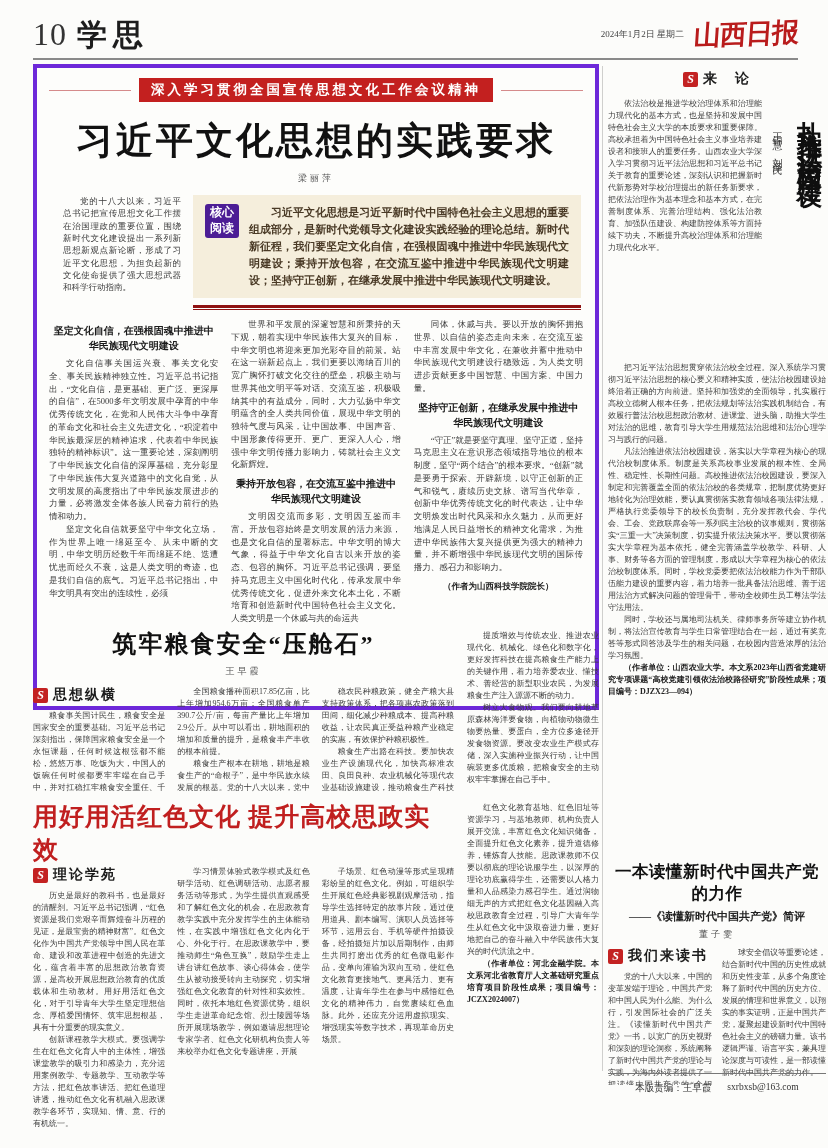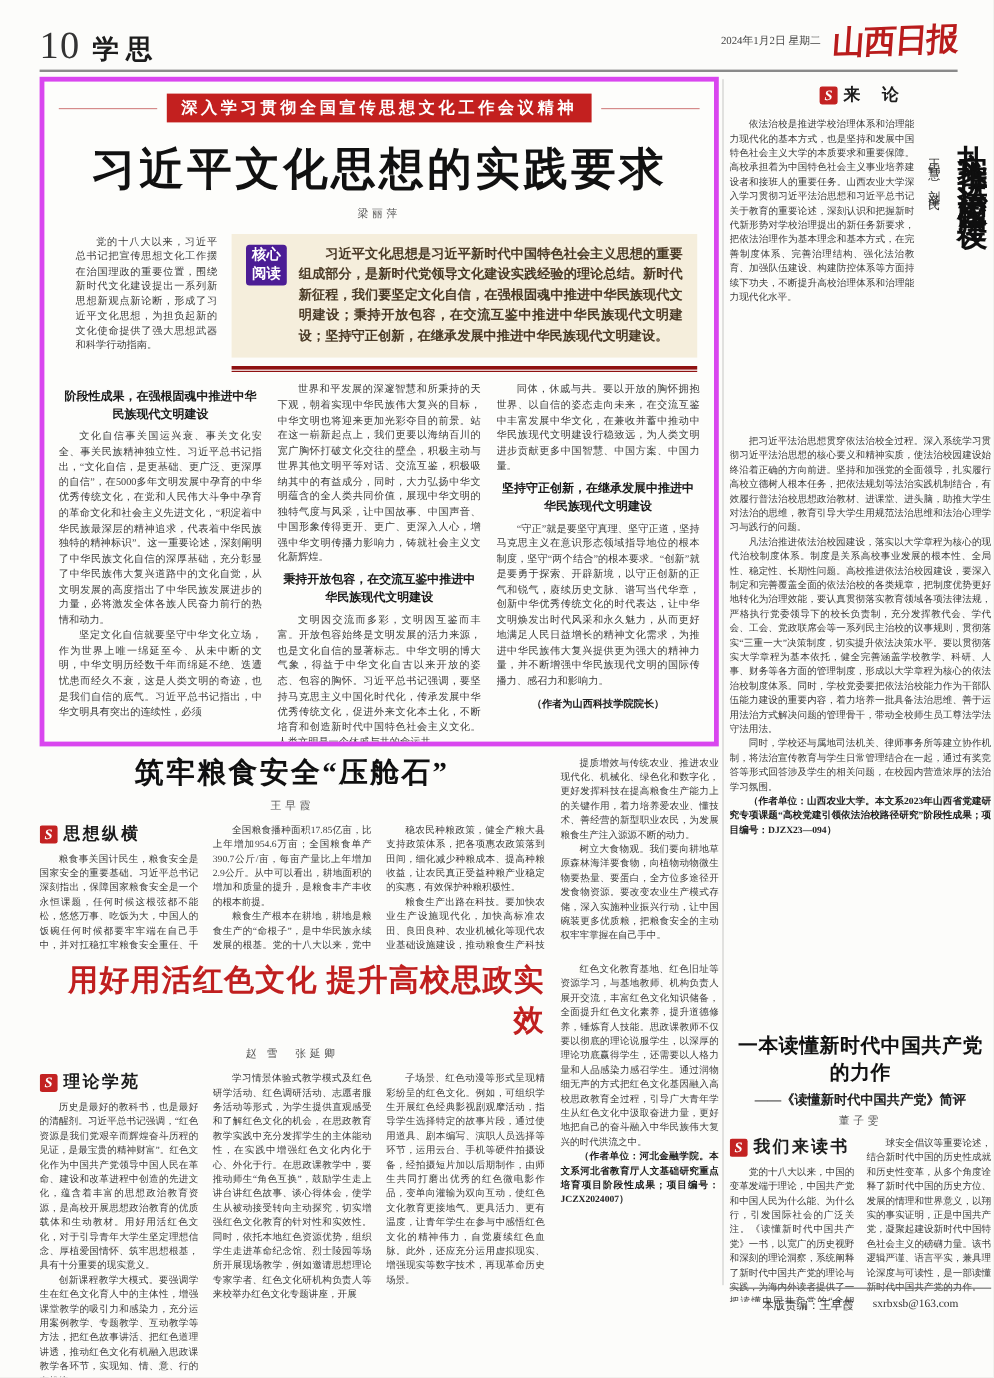--- a/index.html
+++ b/index.html
@@ -7,43 +7,43 @@
   .page {
     position:relative; width:828px; height:1148px; margin:0 auto;
     background:#fcfcfa; overflow:hidden;
     font-family:"Liberation Serif","DejaVu Serif",serif; color:#2d2d2d;
   }
   
   .hdr { position:absolute; left:33px; top:14px; width:765px; height:42px;
          display:flex; align-items:flex-end; justify-content:space-between; }
   .hdr-left { display:flex; align-items:baseline; gap:10px; }
   .page-num { font-size:32px; color:#333; font-weight:400; letter-spacing:1px; }
-  .sect-name { font-size:22px; font-weight:bold; letter-spacing:6px; color:#1d1d1d; }
+  .sect-name { font-size:30px; font-weight:bold; letter-spacing:6px; color:#1d1d1d; }
   .hdr-right { display:flex; align-items:center; gap:10px; padding-bottom:4px; }
   .hdr-date { font-size:9px; color:#444; }
   .masthead { font-size:27px; font-weight:bold; color:#b91c1c;
               transform:skewX(-6deg) rotate(-2deg); letter-spacing:-1px;
               font-family:"Liberation Serif",serif; }
   .hdr-rule { position:absolute; left:33px; top:58px; width:765px; height:0;
               border-top:2px solid #8a8a8a; }
   
   p { text-align:justify; text-indent:2em; line-height:1.5; color:#3b3b3b; }
   h4 { text-align:center; font-weight:bold; color:#1a1a1a; margin:5px 0 4px; line-height:1.5; }
   .footnote { font-weight:bold; color:#222; }
   .author-line { text-indent:0; text-align:center; font-weight:bold; color:#222; margin-top:6px; }
   .byline { text-align:center; font-size:9px; color:#555; letter-spacing:3px; }
   
   .smark { display:flex; align-items:center; gap:5px; margin-bottom:6px; }
   .sbox { width:15px; height:15px; background:#c32222; color:#fff; font-weight:bold;
           font-style:italic; font-size:12px; display:flex; align-items:center;
           justify-content:center; border-radius:2px; flex:0 0 aupx; }
   .smark-label { font-size:14px; font-weight:bold; color:#1c1c1c; letter-spacing:2px; }
   
-  .lead { position:absolute; left:33px; top:64px; width:566px; height:558px;
-          border:4px solid #d946ef; background:#fdfdfb; padding:8px 12px; overflow:hidden; }
+  .lead { position:absolute; left:33px; top:64px; width:566px; height:646px;
+          border:4px solid #6d28d9; background:#fdfdfb; padding:8px 12px; overflow:hidden; }
   .eyebrow-row { display:flex; align-items:center; gap:8px; margin-top:2px; }
   .eyebrow-row .eline { flex:1; height:0; border-top:1px solid #d58b8b; }
   .eyebrow { background:#c3201f; color:#fff; font-weight:bold; font-size:13.5px;
              letter-spacing:3px; padding:3px 12px; white-space:nowrap; }
   .lead-hl { text-align:center; font-size:37px; font-weight:900; letter-spacing:3px;
              color:#111; margin:14px 0 6px; }
   .lead-byline { margin-bottom:10px; }
   .core-row { display:flex; gap:12px; margin:2px 2px 0 2px; }
   .lead-intro { width:118px; flex:0 0 118px; font-size:8.5px; overflow:hidden; height:96px;margin-left:12px; }
   .lead-intro p { line-height:1.45; }
@@ -87,21 +87,21 @@
   .grain-left { flex:1; }
   .grain-hl { text-align:center; font-size:24px; font-weight:900; letter-spacing:2px; color:#101010; }
   .grain-byline { margin:5px 0 8px; }
   .cols3 { display:flex; gap:12px; height:108px; overflow:hidden; }
   .col-s { flex:1; font-size:8px; overflow:hidden; }
   .grain-col4 { flex:0 0 132px; font-size:8px; overflow:hidden; padding-top:2px; }
   
   .red { position:absolute; left:33px; top:800px; width:566px; height:348px;
          display:flex; gap:13px; overflow:hidden; }
   .red-left { flex:1; }
-  .red-hl { text-align:right; font-size:25px; font-weight:900; letter-spacing:1px; color:#c01f1f; }
+  .red-hl { text-align:left; font-size:25px; font-weight:900; letter-spacing:1px; color:#c01f1f; }
   .red-byline { margin:6px 0 8px; }
   .colsR { display:flex; gap:12px; height:276px; overflow:hidden; }
   .red-col4 { flex:0 0 132px; font-size:8px; overflow:hidden; padding-top:2px; }
 </style>
 </head>
 <body>
 
 <div class="page">
 
   <div class="hdr">
@@ -136,21 +136,21 @@
             <span>阅读</span>
           </div>
           <div class="core-text">习近平文化思想是习近平新时代中国特色社会主义思想的重要组成部分，是新时代党领导文化建设实践经验的理论总结。新时代新征程，我们要坚定文化自信，在强根固魂中推进中华民族现代文明建设；秉持开放包容，在交流互鉴中推进中华民族现代文明建设；坚持守正创新，在继承发展中推进中华民族现代文明建设。</div>
         </div>
         <div class="core-rule"></div>
       </div>
     </div>
 
     <div class="lead-body">
       <div class="lead-col">
-          <h4>阶段性成果，在强根固魂中推进中华民族现代文明建设</h4>
+          <h4>坚定文化自信，在强根固魂中推进中华民族现代文明建设</h4>
           <p>文化自信事关国运兴衰、事关文化安全、事关民族精神独立性。习近平总书记指出，“文化自信，是更基础、更广泛、更深厚的自信”，在5000多年文明发展中孕育的中华优秀传统文化，在党和人民伟大斗争中孕育的革命文化和社会主义先进文化，“积淀着中华民族最深层的精神追求，代表着中华民族独特的精神标识”。这一重要论述，深刻阐明了中华民族文化自信的深厚基础，充分彰显了中华民族伟大复兴道路中的文化自觉，从文明发展的高度指出了中华民族发展进步的力量，必将激发全体各族人民奋力前行的热情和动力。</p>
           <p>坚定文化自信就要坚守中华文化立场，作为世界上唯一绵延至今、从未中断的文明，中华文明历经数千年而绵延不绝、迭遭忧患而经久不衰，这是人类文明的奇迹，也是我们自信的底气。习近平总书记指出，中华文明具有突出的连续性，必须</p>
         </div>
       <div class="lead-col">
           <p>世界和平发展的深邃智慧和所秉持的天下观，朝着实现中华民族伟大复兴的目标，中华文明也将迎来更加光彩夺目的前景。站在这一崭新起点上，我们更要以海纳百川的宽广胸怀打破文化交往的壁垒，积极主动与世界其他文明平等对话、交流互鉴，积极吸纳其中的有益成分，同时，大力弘扬中华文明蕴含的全人类共同价值，展现中华文明的独特气度与风采，让中国故事、中国声音、中国形象传得更开、更广、更深入人心，增强中华文明传播力影响力，铸就社会主义文化新辉煌。</p>
           <h4>秉持开放包容，在交流互鉴中推进中华民族现代文明建设</h4>
           <p>文明因交流而多彩，文明因互鉴而丰富。开放包容始终是文明发展的活力来源，也是文化自信的显著标志。中华文明的博大气象，得益于中华文化自古以来开放的姿态、包容的胸怀。习近平总书记强调，要坚持马克思主义中国化时代化，传承发展中华优秀传统文化，促进外来文化本土化，不断培育和创造新时代中国特色社会主义文化。人类文明是一个休戚与共的命运共</p>
         </div>
       <div class="lead-col">
           <p>同体，休戚与共。要以开放的胸怀拥抱世界、以自信的姿态走向未来，在交流互鉴中丰富发展中华文化，在兼收并蓄中推动中华民族现代文明建设行稳致远，为人类文明进步贡献更多中国智慧、中国方案、中国力量。</p>
@@ -235,21 +235,20 @@
     </div>
     <div class="grain-col4">
         <p>提质增效与传统农业、推进农业现代化、机械化、绿色化和数字化，更好发挥科技在提高粮食生产能力上的关键作用，着力培养爱农业、懂技术、善经营的新型职业农民，为发展粮食生产注入源源不断的动力。</p>
         <p>树立大食物观。我们要向耕地草原森林海洋要食物，向植物动物微生物要热量、要蛋白，全方位多途径开发食物资源。要改变农业生产模式存储，深入实施种业振兴行动，让中国碗装更多优质粮，把粮食安全的主动权牢牢掌握在自己手中。</p>
       </div>
   </div>
 
   <div class="red">
     <div class="red-left">
       <div class="red-hl">用好用活红色文化  提升高校思政实效</div>
-      <div class="byline red-byline">赵 雪　张延卿</div>
       <div class="colsR">
         <div class="col-s">
           <div class="smark">
             <span class="sbox">S</span>
             <span class="smark-label">理论学苑</span>
           </div>
           <div>
               <p>历史是最好的教科书，也是最好的清醒剂。习近平总书记强调，“红色资源是我们党艰辛而辉煌奋斗历程的见证，是最宝贵的精神财富”。红色文化作为中国共产党领导中国人民在革命、建设和改革进程中创造的先进文化，蕴含着丰富的思想政治教育资源，是高校开展思想政治教育的优质载体和生动教材。用好用活红色文化，对于引导青年大学生坚定理想信念、厚植爱国情怀、筑牢思想根基，具有十分重要的现实意义。</p>
               <p>创新课程教学大模式。要强调学生在红色文化育人中的主体性，增强课堂教学的吸引力和感染力，充分运用案例教学、专题教学、互动教学等方法，把红色故事讲活、把红色道理讲透，推动红色文化有机融入思政课教学各环节，实现知、情、意、行的有机统一。</p>
             </div>

